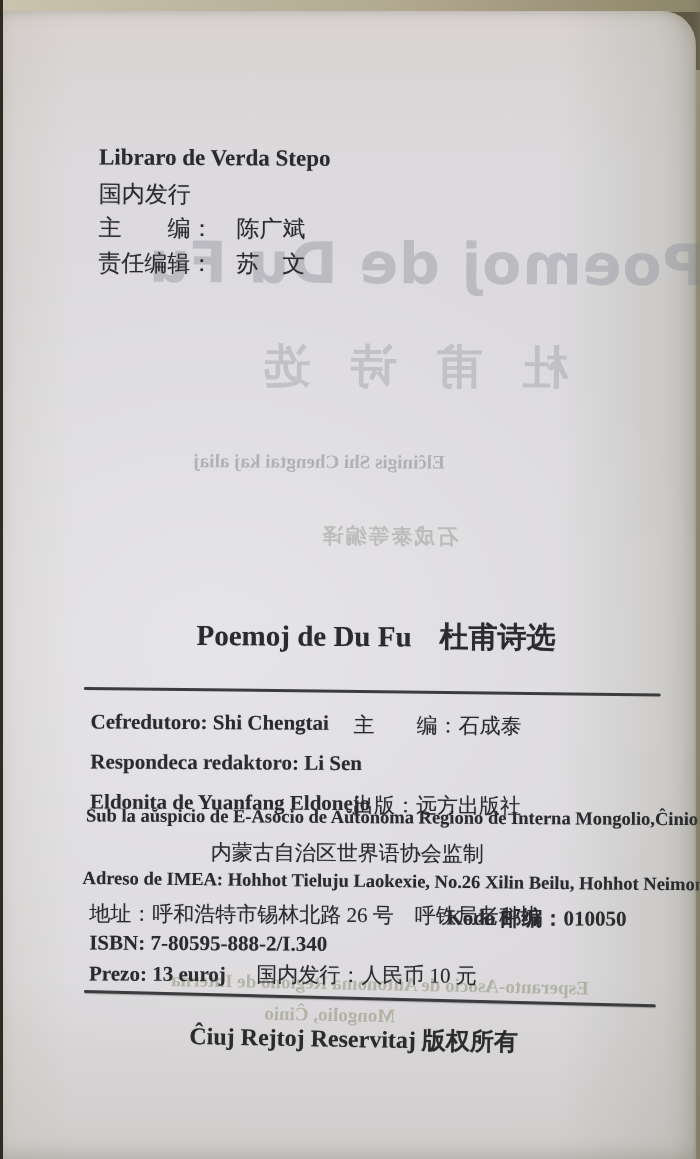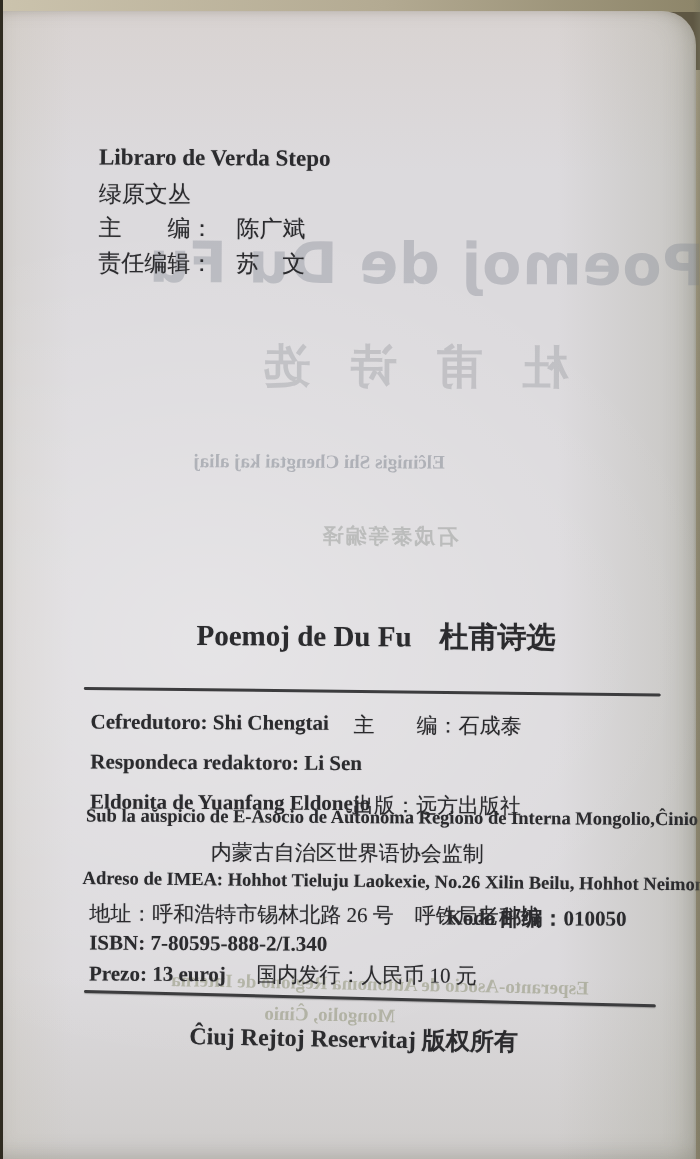--- a/index.html
+++ b/index.html
@@ -86,21 +86,21 @@
   <div class="content">
 
     <div class="ghost ghost-title">Poemoj de Du Fu</div>
     <div class="ghost ghost-title-zh">杜甫诗选</div>
     <div class="ghost ghost-sub">Elĉinigis Shi Chengtai kaj aliaj</div>
     <div class="ghost ghost-sub-zh">石成泰等编译</div>
     <div class="ghost ghost-bot1">Esperanto-Asocio de Aŭtonoma Regiono de Interna</div>
     <div class="ghost ghost-bot2">Mongolio, Ĉinio</div>
 
     <div class="line b series-eo">Libraro de Verda Stepo</div>
-    <div class="line series-zh">绿原文丛</div>
+    <div class="line series-zh">国内发行</div>
     <div class="line editor">主　　编：　陈广斌</div>
     <div class="line exec-editor">责任编辑：　苏　文</div>
 
     <div class="line b main-title">
       <span>Poemoj de Du Fu</span><span class="gap"></span><span>杜甫诗选</span>
     </div>
 
     <div class="rule rule1"></div>
 
     <div class="line b col-eo r1">Cefredutoro: Shi Chengtai</div>

